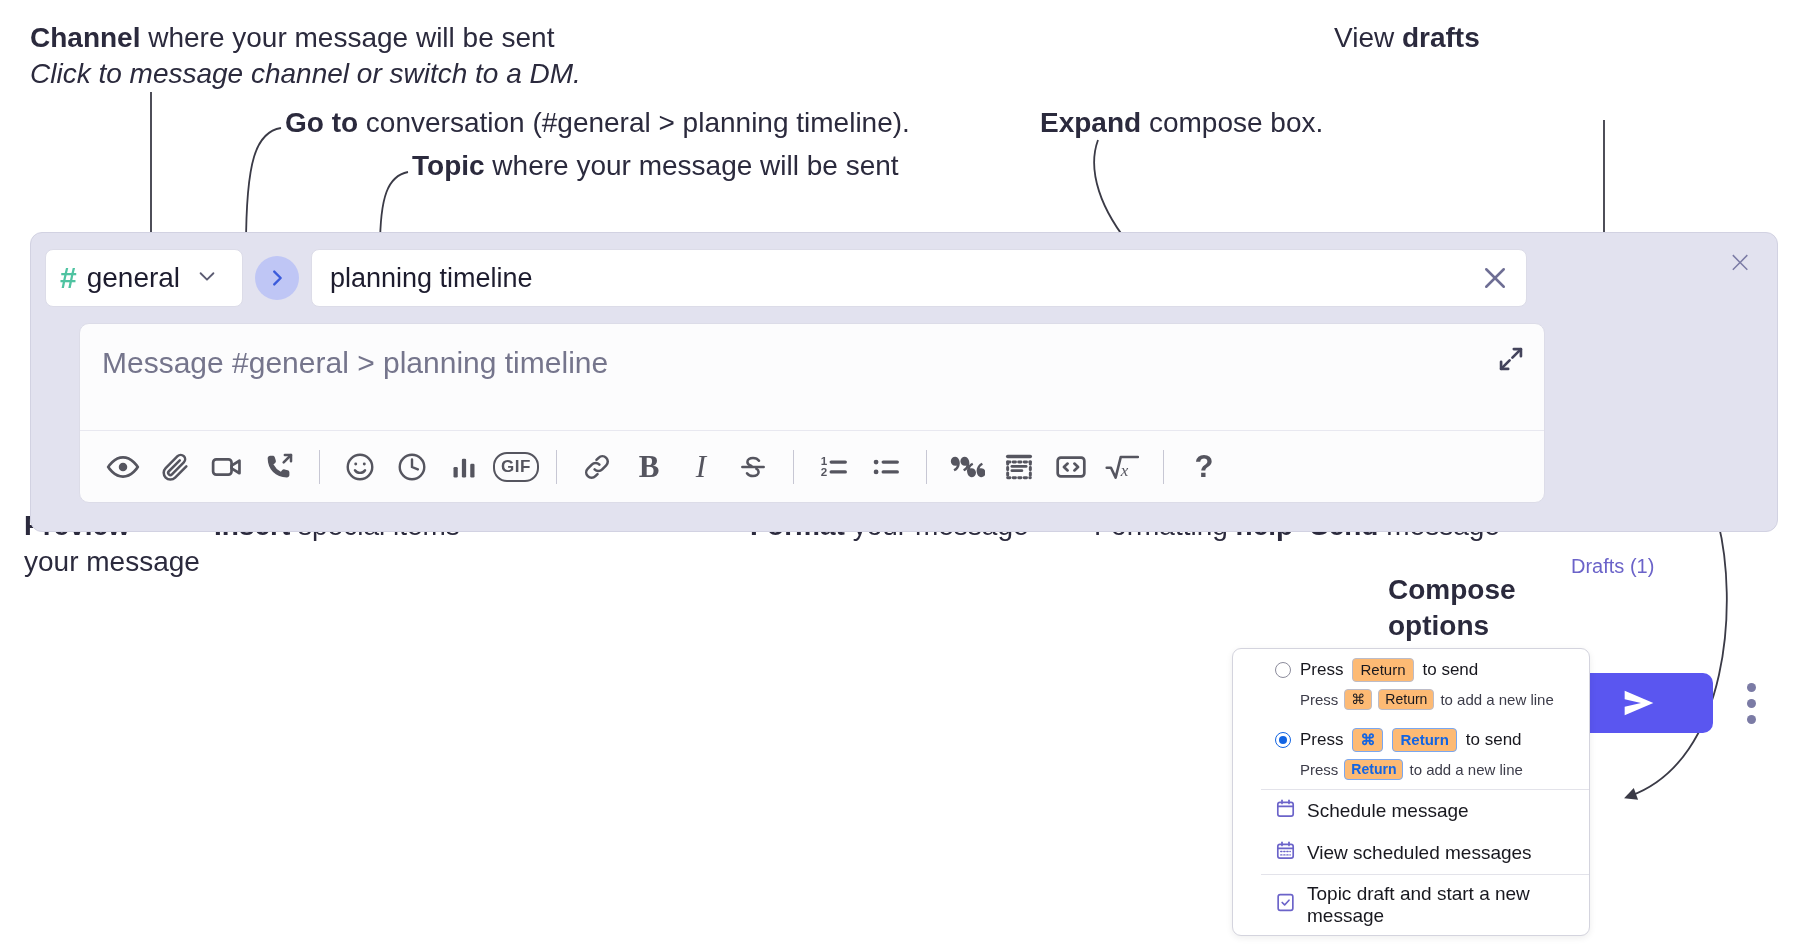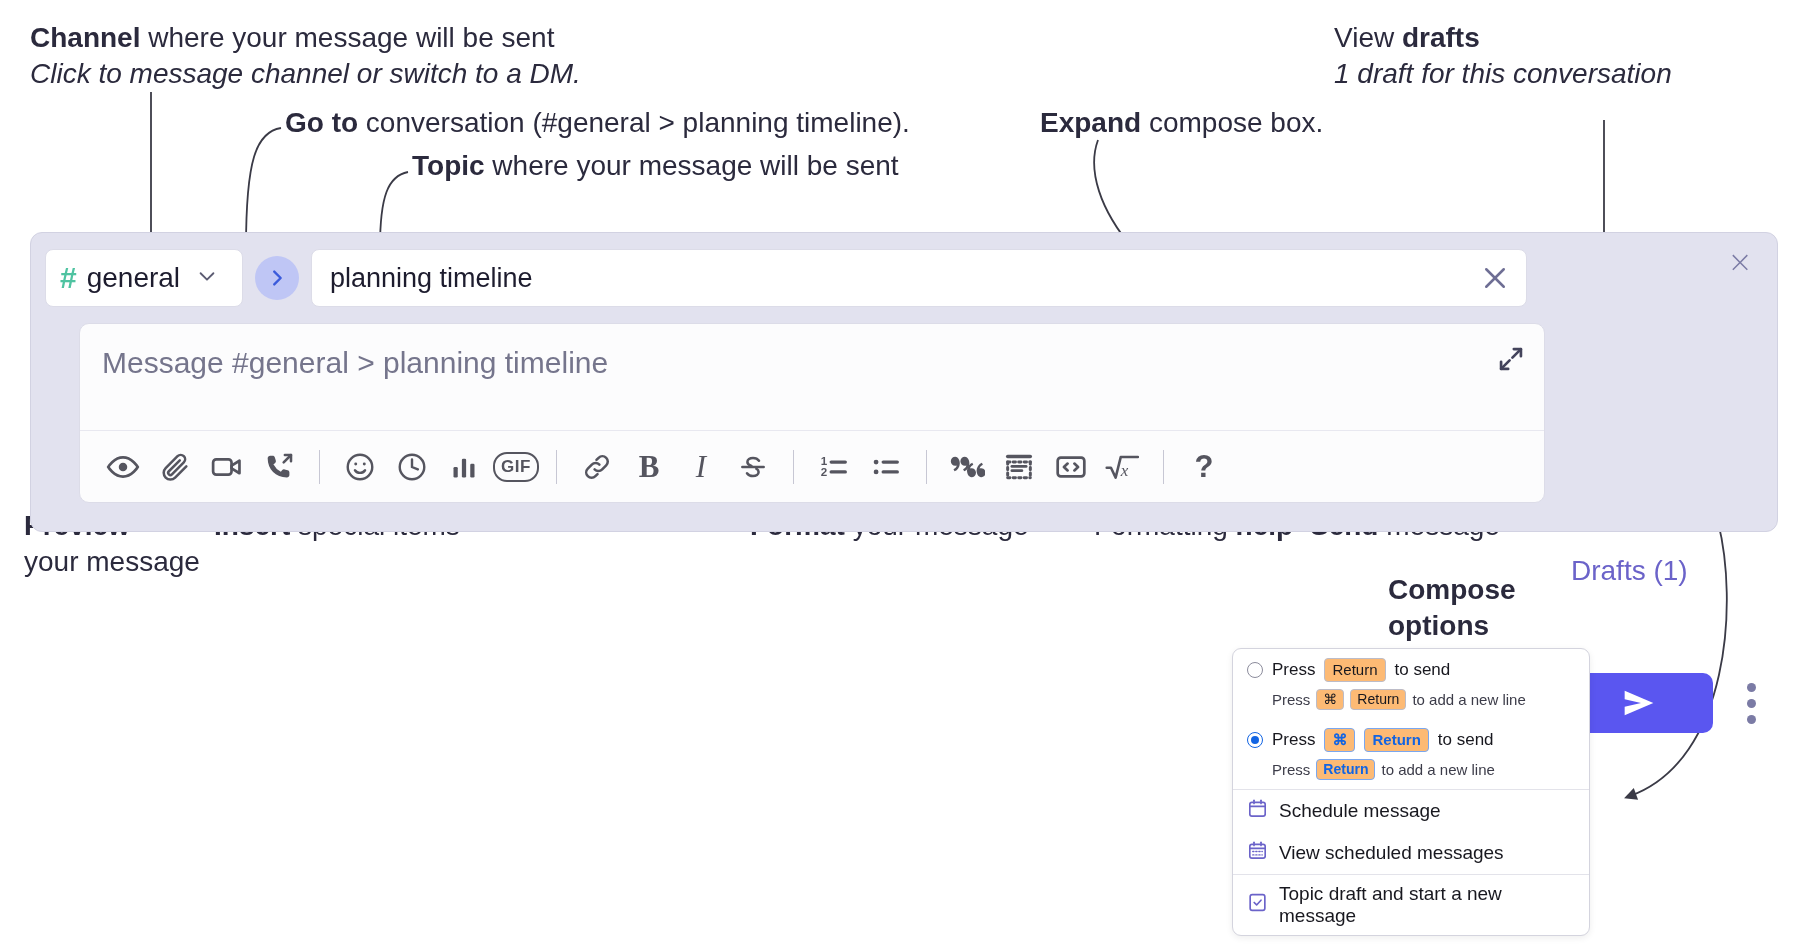--- a/index.html
+++ b/index.html
@@ -99,40 +99,40 @@
     width:46px; height:30px; display:flex; align-items:center; justify-content:center;
     letter-spacing:0.5px;
   }
   .tb-bold { font-size:31px; font-weight:bold; font-family:"Liberation Serif", serif; }
   .tb-italic { font-size:31px; font-style:italic; font-family:"Liberation Serif", serif; }
   .tb-help { font-size:31px; font-weight:bold; }
 
   
   #drafts-link {
     position:absolute; left:1540px; top:322px;
-    font-size:28px; color:#6b63c9; cursor:pointer; white-space:nowrap;
+    font-size:20px; color:#6b63c9; cursor:pointer; white-space:nowrap;
   }
   #send-btn {
     position:absolute; left:1534px; top:440px; width:148px; height:60px;
     background:#5a56f0; border-radius:10px; cursor:pointer;
     display:flex; align-items:center; justify-content:center;
   }
   #compose-options {
     position:absolute; left:1702px; top:442px; width:36px; height:56px;
     display:flex; flex-direction:column; align-items:center; justify-content:center; gap:7px;
     cursor:pointer;
   }
   #compose-options span { width:9px; height:9px; border-radius:50%; background:#7b7ba5; display:block; }
 
   
   #options-menu {
     position:absolute; left:1232px; top:648px; width:358px;
     background:#fff; border:1px solid #d4d4de; border-radius:9px;
     box-shadow:0 2px 7px rgba(0,0,0,0.07);
-    font-size:17px; color:#18181f; overflow:hidden;
+    font-size:17px; color:#18181f; overflow:hidden;padding-left:28px;
   }
   .mopt { padding:9px 14px 4px 14px; }
   .mopt-row { display:flex; align-items:center; gap:9px; }
   .radio { width:16px; height:16px; border-radius:50%; border:1.6px solid #8c8c9c; flex:0 0 auto; }
   .radio.sel { border-color:#1264e3; position:relative; }
   .radio.sel::after {
     content:""; position:absolute; left:3px; top:3px; width:8px; height:8px;
     border-radius:50%; background:#1264e3;
   }
   .kbd {
@@ -197,21 +197,20 @@
 <div class="anno anno-lg" id="anno-topic">
   <span class="b">Topic</span><span> where your message will be sent</span>
 </div>
 
 <div class="anno anno-lg" id="anno-expand">
   <span class="b">Expand</span><span> compose box.</span>
 </div>
 
 <div class="anno anno-lg" id="anno-drafts">
   <div><span>View </span><span class="b">drafts</span></div>
-  <div class="i">1 draft for this conversation</div>
 </div>
 
 <div class="anno anno-lg" id="anno-preview">
   <div class="b">Preview</div>
   <div>your message</div>
 </div>
 
 <div class="anno anno-lg" id="anno-insert">
   <span class="b">Insert</span><span> special items</span>
 </div>

